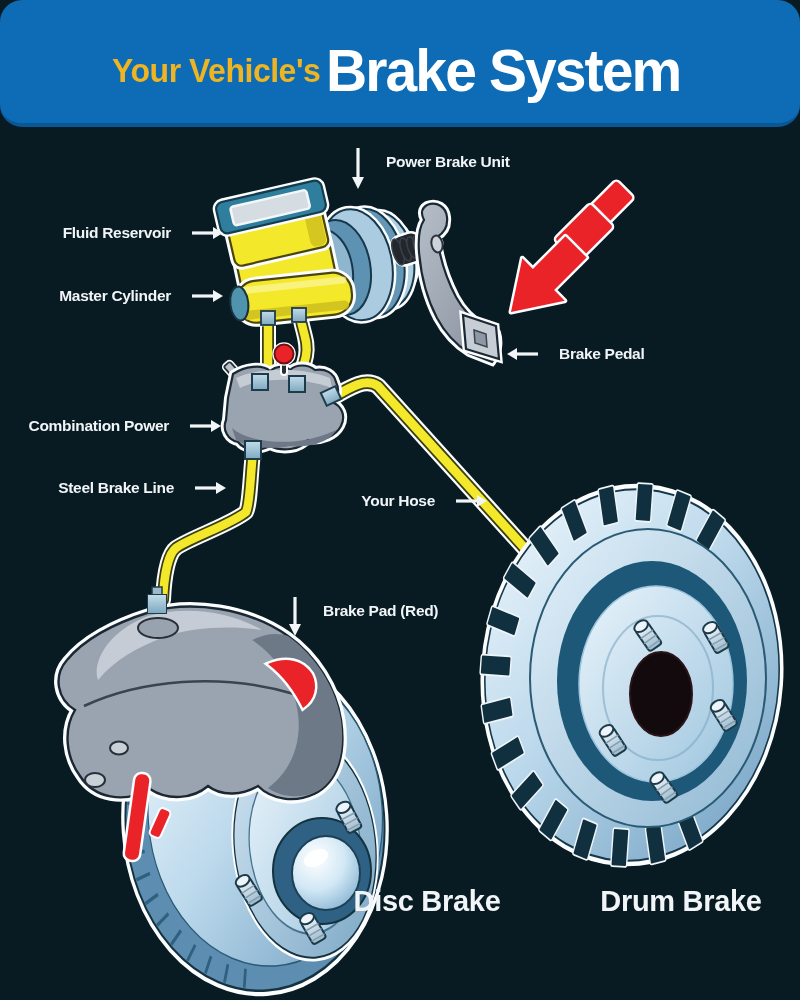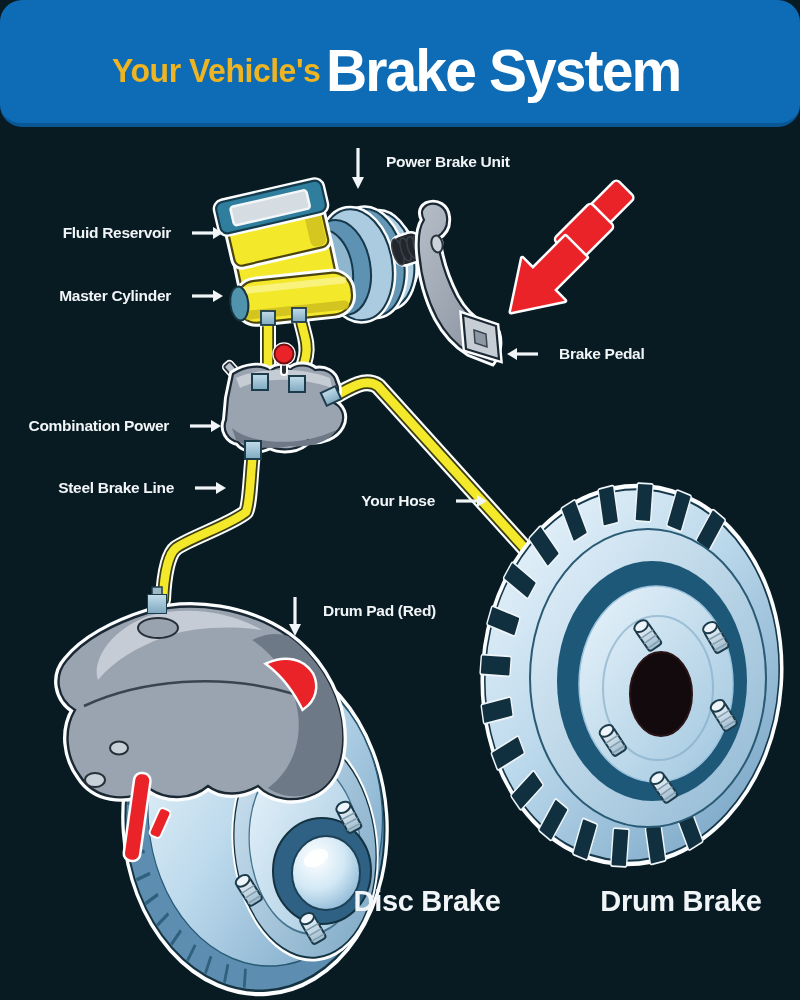--- a/index.html
+++ b/index.html
@@ -426,19 +426,19 @@
       <line x1="0" y1="7" x2="21" y2="7"></line>
         <polygon points="21,1 31,7 21,13"></polygon>
     </svg>
   </div>
 
   <div class="label v" style="left:288px;top:597px;">
     <svg class="arr" width="14" height="40" viewBox="0 0 14 40">
       <line x1="7" y1="0" x2="7" y2="27"></line>
         <polygon points="1,27 13,27 7,39"></polygon>
     </svg>
-    <span>Drum Pad (Red)</span>
+    <span>Brake Pad (Red)</span>
   </div>
 
   <div class="caption" style="left:427px;top:885px;">Disc Brake</div>
   <div class="caption" style="left:681px;top:885px;">Drum Brake</div>
 
 </div>
 
 </body></html>

